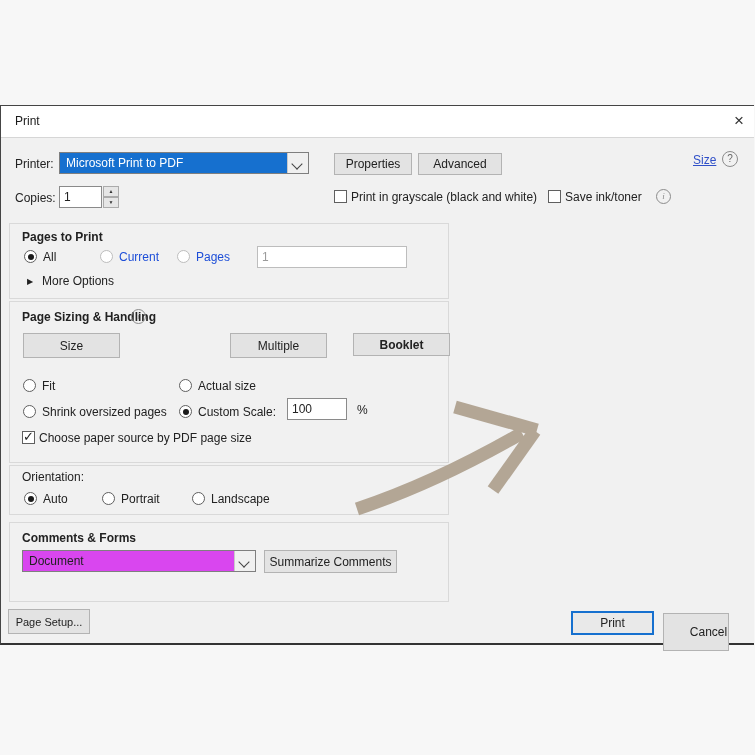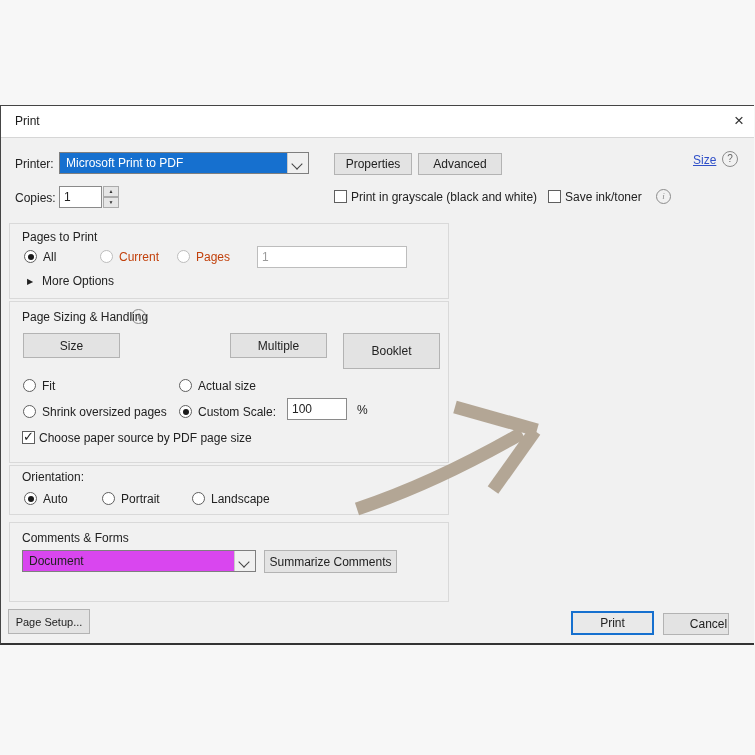--- a/index.html
+++ b/index.html
@@ -3,22 +3,22 @@
 <meta charset="utf-8">
 <style>
   html,body{margin:0;padding:0;}
   body{width:755px;height:755px;background:#f7f7f7;font-family:"Liberation Sans",sans-serif;font-size:12px;color:#222;overflow:hidden;position:relative;}
   .dialog{position:absolute;left:0;top:105px;width:754px;height:540px;background:#f1f1f1;border-top:1px solid #454545;border-left:1px solid #454545;border-bottom:2px solid #333;box-sizing:border-box;}
   .titlebar{position:relative;height:31px;background:#fff;border-bottom:1px solid #d6d6d6;}
   .titlebar .title{position:absolute;left:14px;top:8px;font-size:12px;color:#1a1a1a;}
   .close{position:absolute;right:10px;top:5px;font-size:17px;color:#333;cursor:pointer;font-weight:400;line-height:20px;}
   .dbody{position:relative;width:100%;height:507px;}
   .lbl{position:absolute;color:#222;white-space:nowrap;}
-  .bold{font-weight:normal;}
-  .dis{color:#c2410c;}
+  .bold{font-weight:bold;}
+  .dis{color:#1d4ed8;}
   .btn{position:absolute;background:#e3e3e3;border:1px solid #b3b3b3;box-sizing:border-box;text-align:center;font-size:12px;color:#222;display:flex;align-items:center;justify-content:center;cursor:pointer;}
   .inp{position:absolute;background:#fff;border:1px solid #8a8a8a;box-sizing:border-box;font-size:12px;padding:2px 4px;display:flex;align-items:center;}
   .inp.disabled{border-color:#bdbdbd;color:#9b9b9b;}
   .gbox{position:absolute;border:1px solid #d9d9d9;box-sizing:border-box;}
   .radio{position:absolute;width:13px;height:13px;border:1px solid #5f5f5f;border-radius:50%;background:#fff;box-sizing:border-box;cursor:pointer;}
   .radio.sel::after{content:"";position:absolute;left:2.5px;top:2.5px;width:6px;height:6px;border-radius:50%;background:#1a1a1a;}
   .radio.rdis{border-color:#bdbdbd;cursor:default;}
   .cb{position:absolute;width:13px;height:13px;border:1px solid #5f5f5f;background:#fff;box-sizing:border-box;cursor:pointer;}
   .cb .mark{position:absolute;left:0px;top:-3px;font-size:13px;color:#222;}
   .combo{position:absolute;background:#d946ef;border:1px solid #7f7f7f;box-sizing:border-box;cursor:pointer;}
@@ -94,21 +94,21 @@
       <div class="inp disabled" style="left:247px;top:22px;width:150px;height:22px;">1</div>
       <span class="lbl tri" style="left:17px;top:53px;">▶</span>
       <span class="lbl" style="left:32px;top:50px;">More Options</span>
     </div>
 
     <div class="gbox" style="left:8px;top:163px;width:440px;height:162px;">
       <span class="lbl bold" style="left:12px;top:8px;">Page Sizing &amp; Handling</span>
       <span class="infoi" style="position:absolute;left:121px;top:7px;">i</span>
       <div class="btn" style="left:13px;top:31px;width:97px;height:25px;">Size</div>
       <div class="btn" style="left:220px;top:31px;width:97px;height:25px;">Multiple</div>
-      <div class="btn" style="left:333px;top:31px;width:97px;height:36px;">Booklet</div>
+      <div class="btn" style="left:343px;top:31px;width:97px;height:23px;font-weight:bold;">Booklet</div>
       <span class="radio" style="left:13px;top:77px;"></span>
       <span class="lbl" style="left:32px;top:77px;">Fit</span>
       <span class="radio" style="left:169px;top:77px;"></span>
       <span class="lbl" style="left:188px;top:77px;">Actual size</span>
       <span class="radio" style="left:13px;top:103px;"></span>
       <span class="lbl" style="left:32px;top:103px;">Shrink oversized pages</span>
       <span class="radio sel" style="left:169px;top:103px;"></span>
       <span class="lbl" style="left:188px;top:103px;">Custom Scale:</span>
       <div class="inp" style="left:277px;top:96px;width:60px;height:22px;">100</div>
       <span class="lbl" style="left:347px;top:101px;">%</span>
@@ -135,21 +135,21 @@
         <span class="cbtn">
             <span class="chev"></span>
           </span>
       </div>
       <div class="btn" style="left:254px;top:27px;width:133px;height:23px;">Summarize Comments</div>
     </div>
 
 
     <div class="btn" style="left:7px;top:471px;width:82px;height:25px;font-size:11px;">Page Setup...</div>
     <div class="btn primary" style="left:570px;top:473px;width:83px;height:24px;">Print</div>
-    <div class="btn" style="left:662px;top:475px;width:66px;height:22px;padding-left:25px;">Cancel</div>
+    <div class="btn" style="left:662px;top:475px;width:66px;height:38px;padding-left:25px;">Cancel</div>
 
   </div>
 </div>
 
 <svg class="arrow" width="755" height="755" viewBox="0 0 755 755">
   <path d="M357,509 Q435,483 522,433" stroke="#b3a695" stroke-width="13" fill="none" stroke-linecap="butt"></path>
   <path d="M455,407 L537,430" stroke="#b3a695" stroke-width="13" fill="none" stroke-linecap="butt"></path>
   <path d="M535,431 L493,490" stroke="#b3a695" stroke-width="13" fill="none" stroke-linecap="butt"></path>
 </svg>
 

